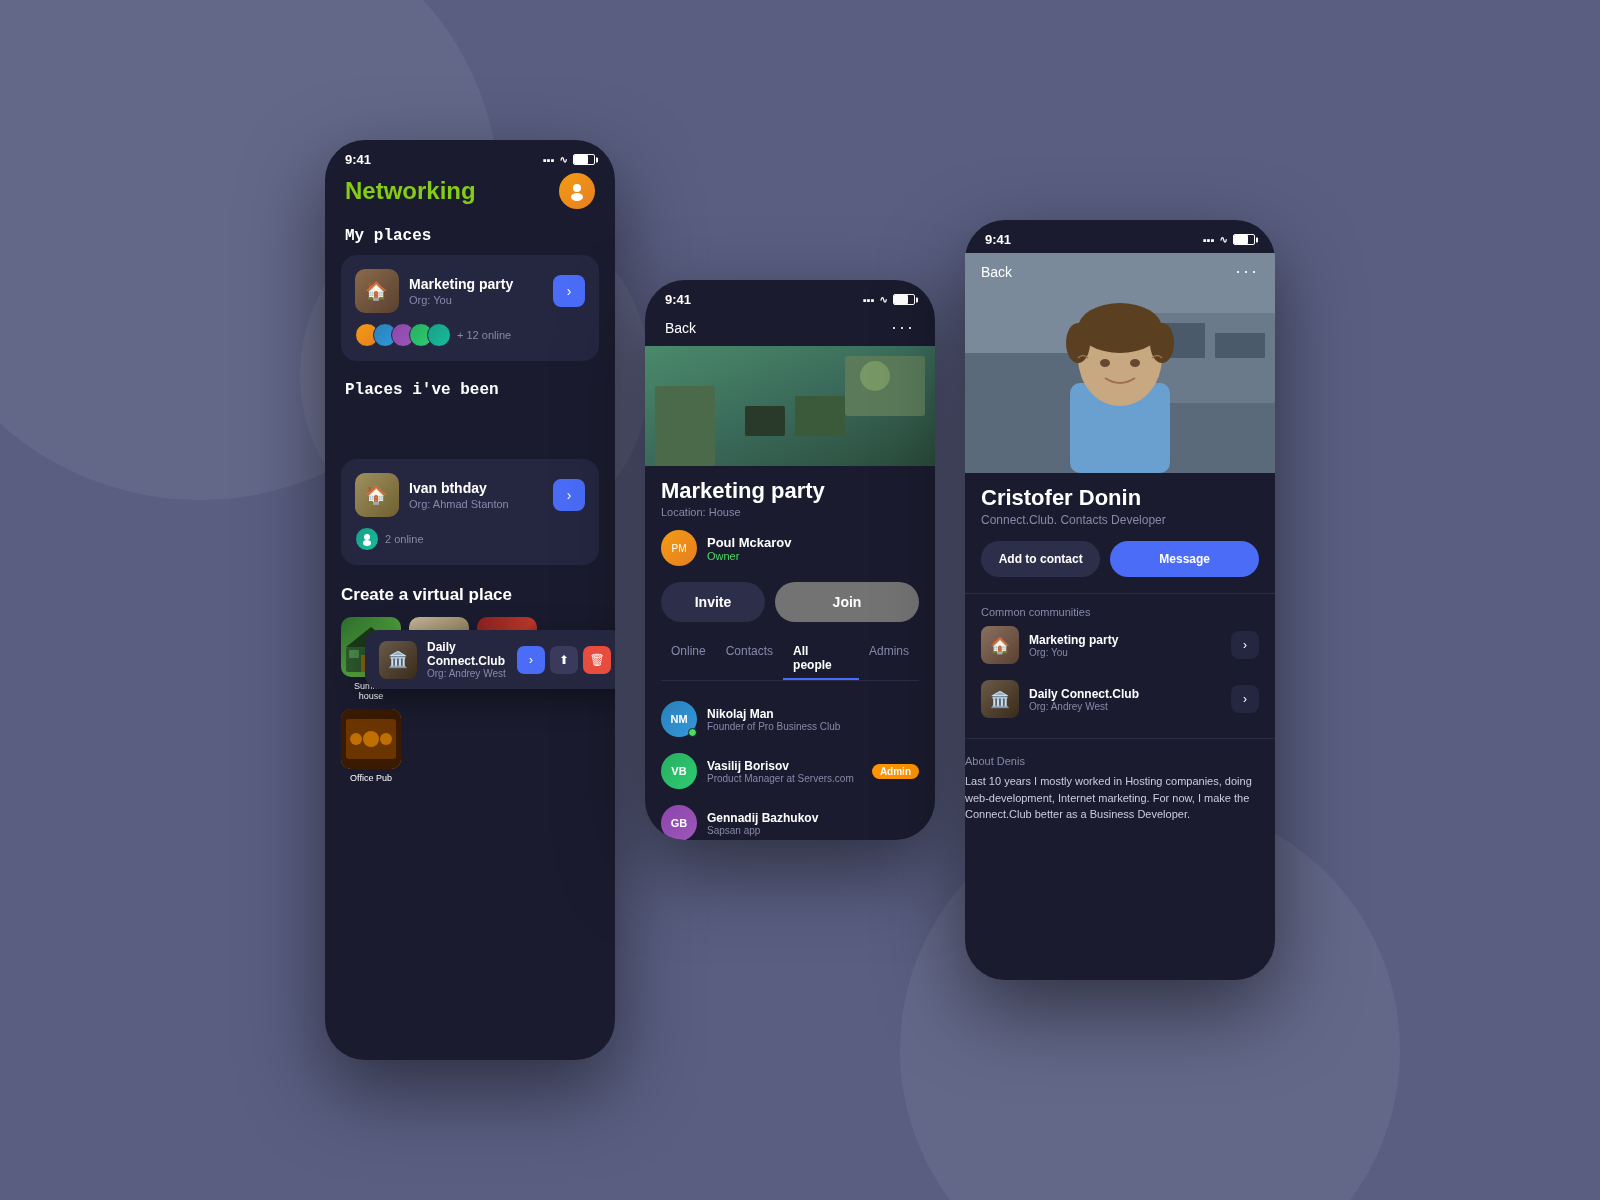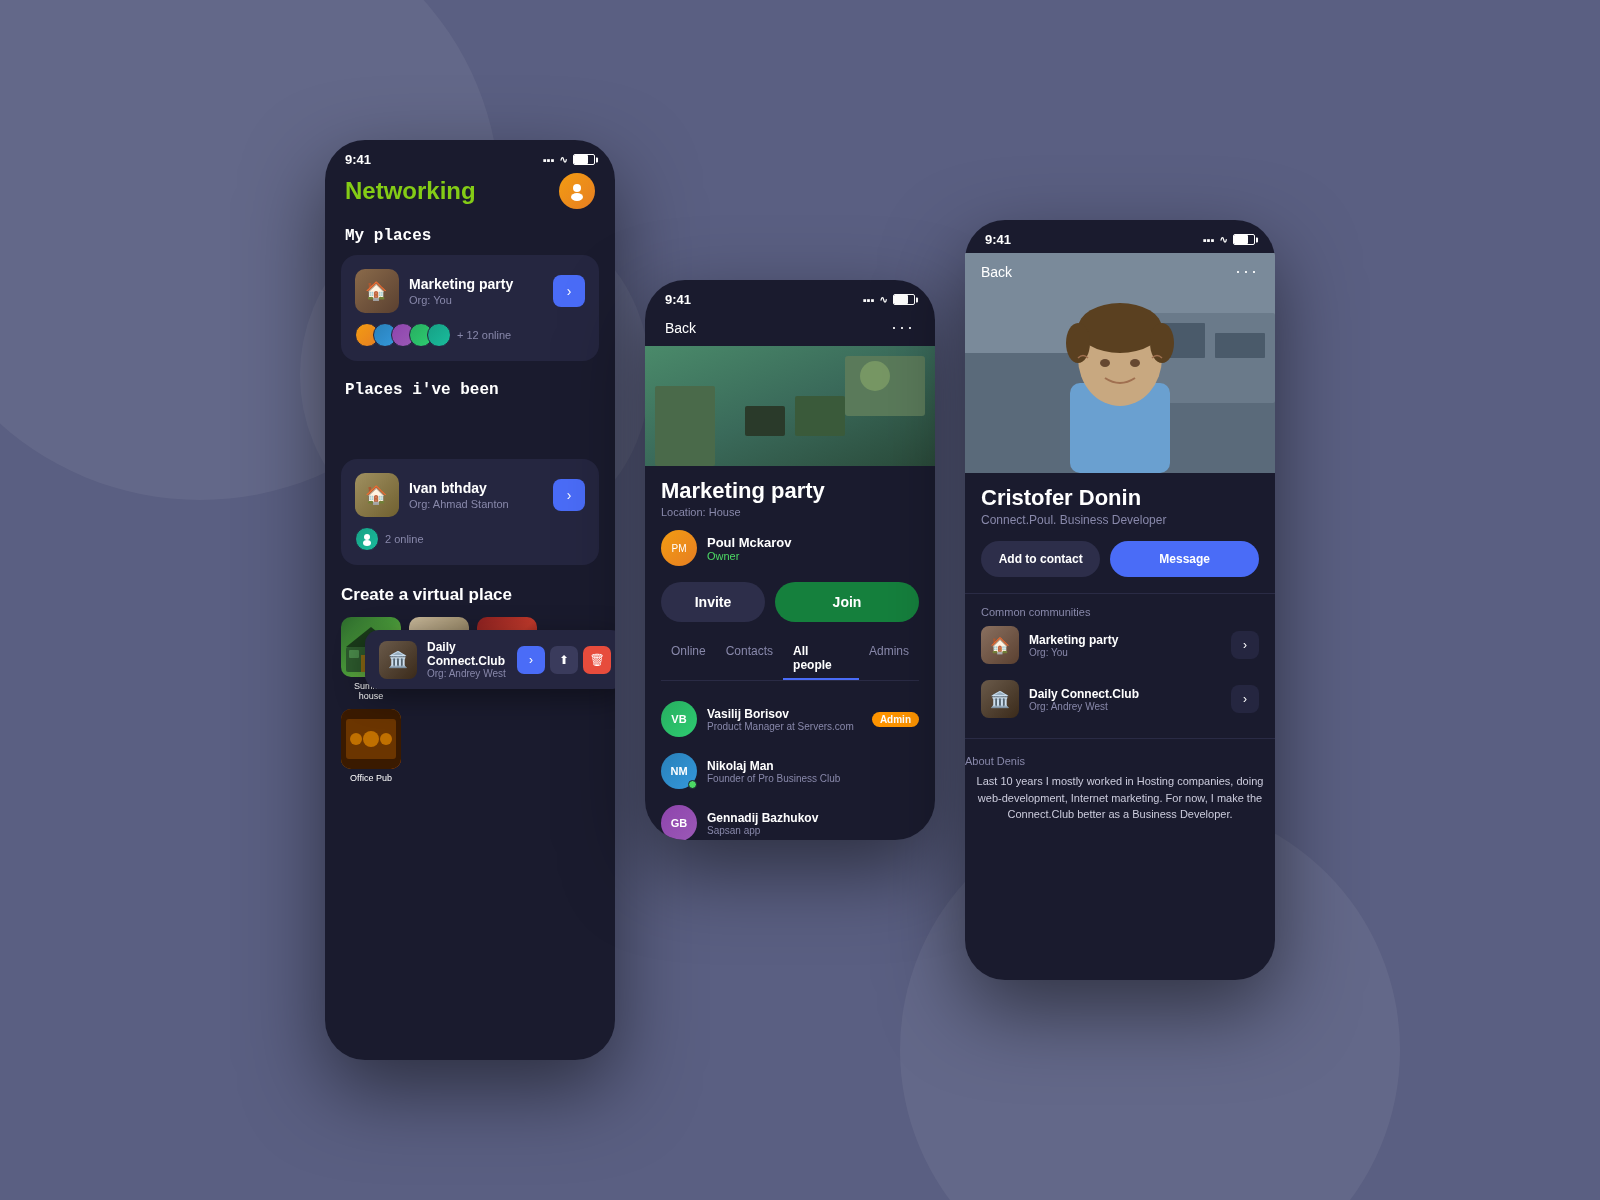--- a/index.html
+++ b/index.html
@@ -257,21 +257,21 @@
     .action-btns { display: flex; gap: 10px; margin-bottom: 16px; }
     .btn-invite {
       flex: 1; padding: 12px;
       background: #2d2e4a;
       border-radius: 25px;
       color: white; font-size: 14px; font-weight: 600;
       text-align: center; cursor: pointer;
     }
     .btn-join {
       flex: 1.5; padding: 12px;
-      background: #15803d;
+      background: #737373;
       border-radius: 25px;
       color: white; font-size: 14px; font-weight: 600;
       text-align: center; cursor: pointer;
     }
 
     .tabs-row {
       display: flex; gap: 0; border-bottom: 1px solid #2a2b45; margin-bottom: 12px;
     }
     .tab-item {
       padding: 6px 10px; font-size: 12px; color: #8888aa; cursor: pointer;
@@ -356,21 +356,21 @@
     .community-name { color: white; font-size: 12px; font-weight: 600; }
     .community-org { color: #8888aa; font-size: 10px; }
     .community-arrow {
       width: 28px; height: 28px; border-radius: 8px; background: #252640;
       display: flex; align-items: center; justify-content: center;
       color: white; font-size: 12px;
     }
 
     .about-section { padding: 8px 0; }
     .about-title { color: #8888aa; font-size: 11px; margin-bottom: 6px; }
-    .about-text { color: #ccccdd; font-size: 11px; line-height: 1.5; text-align: center; }
+    .about-text { color: #ccccdd; font-size: 11px; line-height: 1.5; }
 
     
     .av-orange { background: linear-gradient(135deg, #f39c12, #e67e22); }
     .av-green { background: linear-gradient(135deg, #27ae60, #2ecc71); }
     .av-blue { background: linear-gradient(135deg, #2980b9, #3498db); }
     .av-purple { background: linear-gradient(135deg, #8e44ad, #9b59b6); }
     .av-teal { background: linear-gradient(135deg, #16a085, #1abc9c); }
   </style>
 </head>
 <body>
@@ -581,37 +581,37 @@
       <div class="tabs-row">
         <div class="tab-item">Online</div>
         <div class="tab-item">Contacts</div>
         <div class="tab-item active">All people</div>
         <div class="tab-item">Admins</div>
       </div>
 
       <div>
 
         <div class="person-row">
+          <div class="person-avatar av-blue">
+            NM
+            <div class="online-dot"></div>
+          </div>
+          <div class="person-info">
+            <div class="person-name">Nikolaj Man</div>
+            <div class="person-role">Founder of Pro Business Club</div>
+          </div>
+        </div>
+
+        <div class="person-row">
           <div class="person-avatar av-green">VB</div>
           <div class="person-info">
             <div class="person-name">Vasilij Borisov</div>
             <div class="person-role">Product Manager at Servers.com</div>
           </div>
           <div class="badge badge-admin">Admin</div>
-        </div>
-
-        <div class="person-row">
-          <div class="person-avatar av-blue">
-            NM
-            <div class="online-dot"></div>
-          </div>
-          <div class="person-info">
-            <div class="person-name">Nikolaj Man</div>
-            <div class="person-role">Founder of Pro Business Club</div>
-          </div>
         </div>
 
         <div class="person-row">
           <div class="person-avatar av-purple">GB</div>
           <div class="person-info">
             <div class="person-name">Gennadij Bazhukov</div>
             <div class="person-role">Sapsan app</div>
           </div>
         </div>
 
@@ -663,21 +663,21 @@
           <path d="M 140 125 Q 155 135 170 125" stroke="#a07050" stroke-width="2" fill="none"></path>
 
           <path d="M 113 105 Q 118 100 123 105" stroke="#a07050" stroke-width="1.5" fill="none"></path>
           <path d="M 187 105 Q 192 100 197 105" stroke="#a07050" stroke-width="1.5" fill="none"></path>
         </svg>
       </div>
     </div>
 
     <div class="profile-info">
       <div class="profile-name">Cristofer Donin</div>
-      <div class="profile-title-text">Connect.Poul. Business Developer</div>
+      <div class="profile-title-text">Connect.Club. Contacts Developer</div>
 
       <div class="profile-action-btns">
         <div class="btn-add-contact">Add to contact</div>
         <div class="btn-message">Message</div>
       </div>
     </div>
 
     <div class="divider"></div>
 
     <div class="common-communities">

